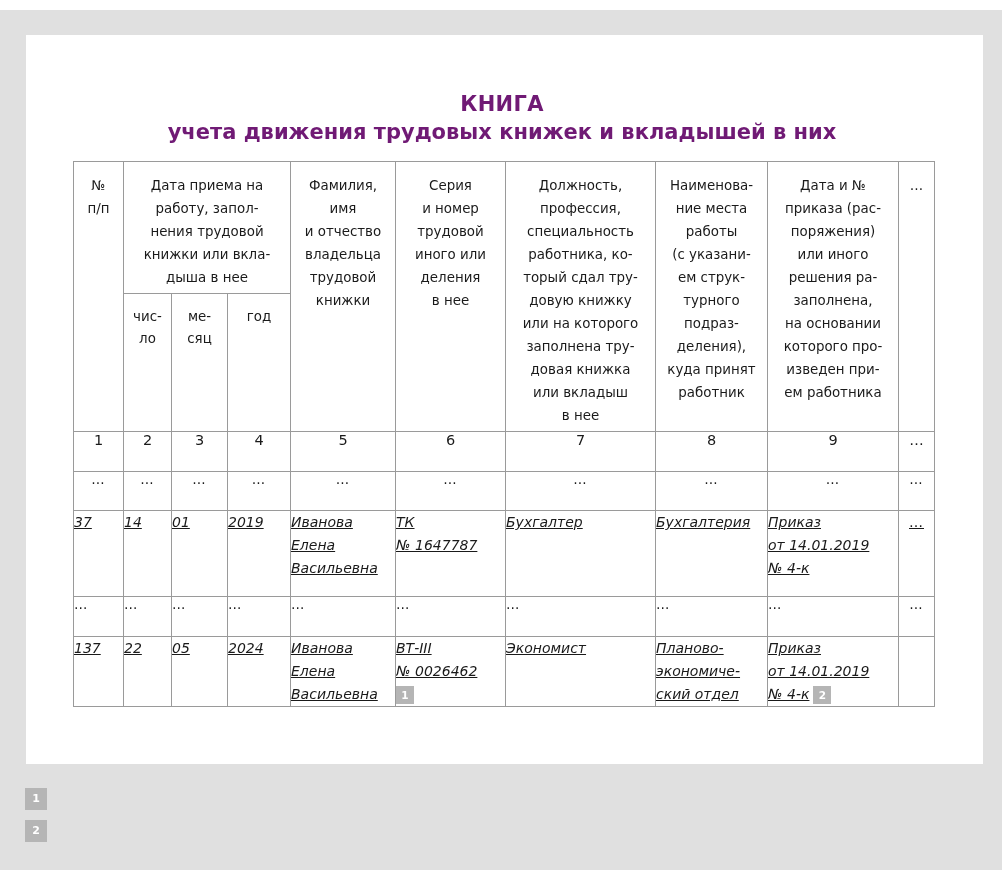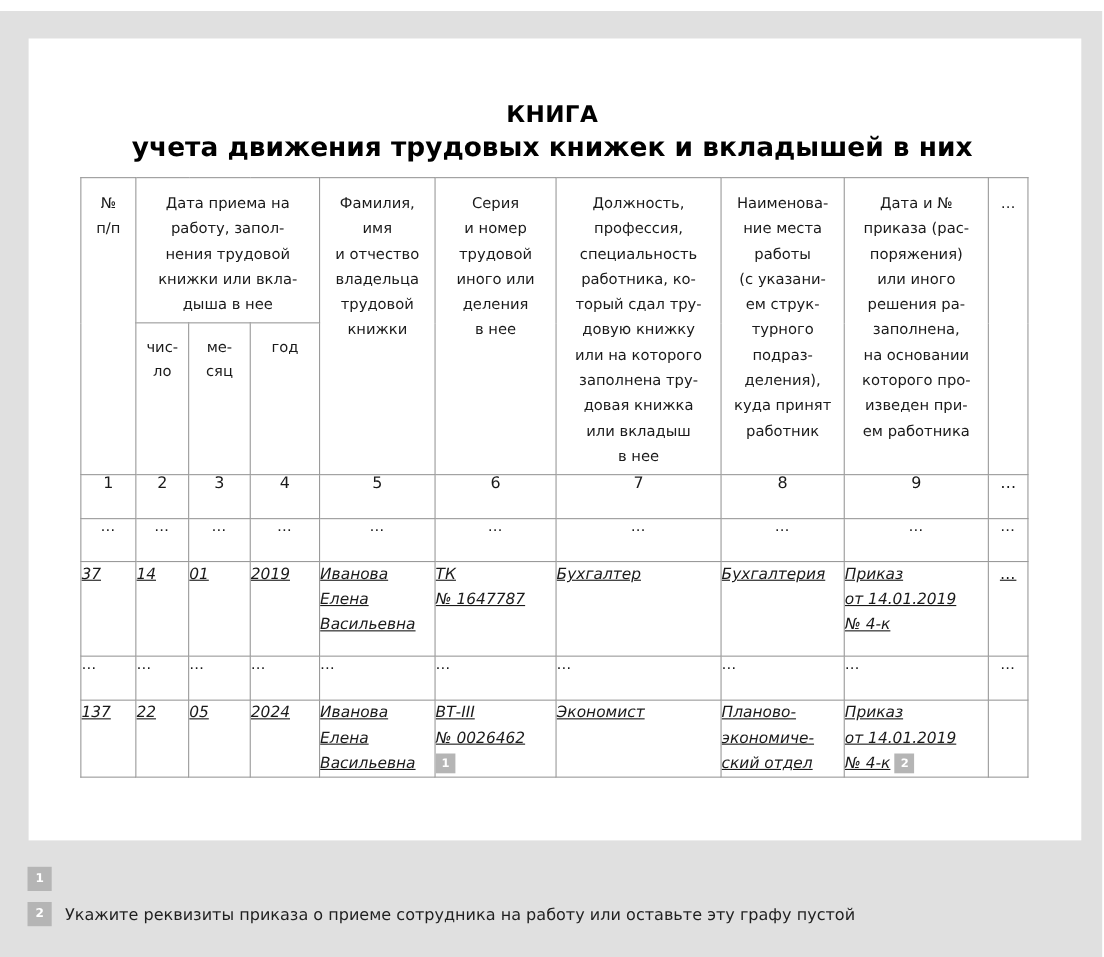--- a/index.html
+++ b/index.html
@@ -12,24 +12,24 @@
   .outer {
     position: absolute; left: 0; top: 10px; width: 1002px; height: 860px;
     background: #e0e0e0;
   }
   .panel {
     position: absolute; left: 26px; top: 35px; width: 957px; height: 729px;
     background: #ffffff;
   }
   .title {
     position: absolute; left: 0; width: 100%; text-align: center;
-    font-family: "DejaVu Sans", sans-serif; font-weight: bold; color: #000000;
+    font-family: "DejaVu Sans", sans-serif; font-weight: bold; color: #701a75;
   }
   .title.t1 { top: 92px; font-size: 21px; letter-spacing: 0.3px; }
-  .title.t2 { top: 120px; font-size: 24px; }
+  .title.t2 { top: 120px; font-size: 21px; }
   table.book {
     position: absolute; left: 73px; top: 161px;
     border-collapse: collapse; table-layout: fixed;
     font-family: "DejaVu Sans", sans-serif; font-size: 13.4px;
     color: #1a1a1a;
   }
   table.book td, table.book th {
     border: 1px solid #9a9a9a; padding: 0; font-weight: normal;
     vertical-align: top; overflow: hidden;
   }
@@ -280,14 +280,13 @@
     <td class="dots"></td>
   </tr>
 </tbody>
   </table>
 
 <div class="notes note1 note">
   <span class="badge">1</span>
 </div>
 <div class="notes note2 note">
   <span class="badge">2</span>
-  <span>Укажите реквизиты приказа о приеме сотрудника на работу или оставьте эту графу пустой</span>
 </div>
 
 </body></html>

